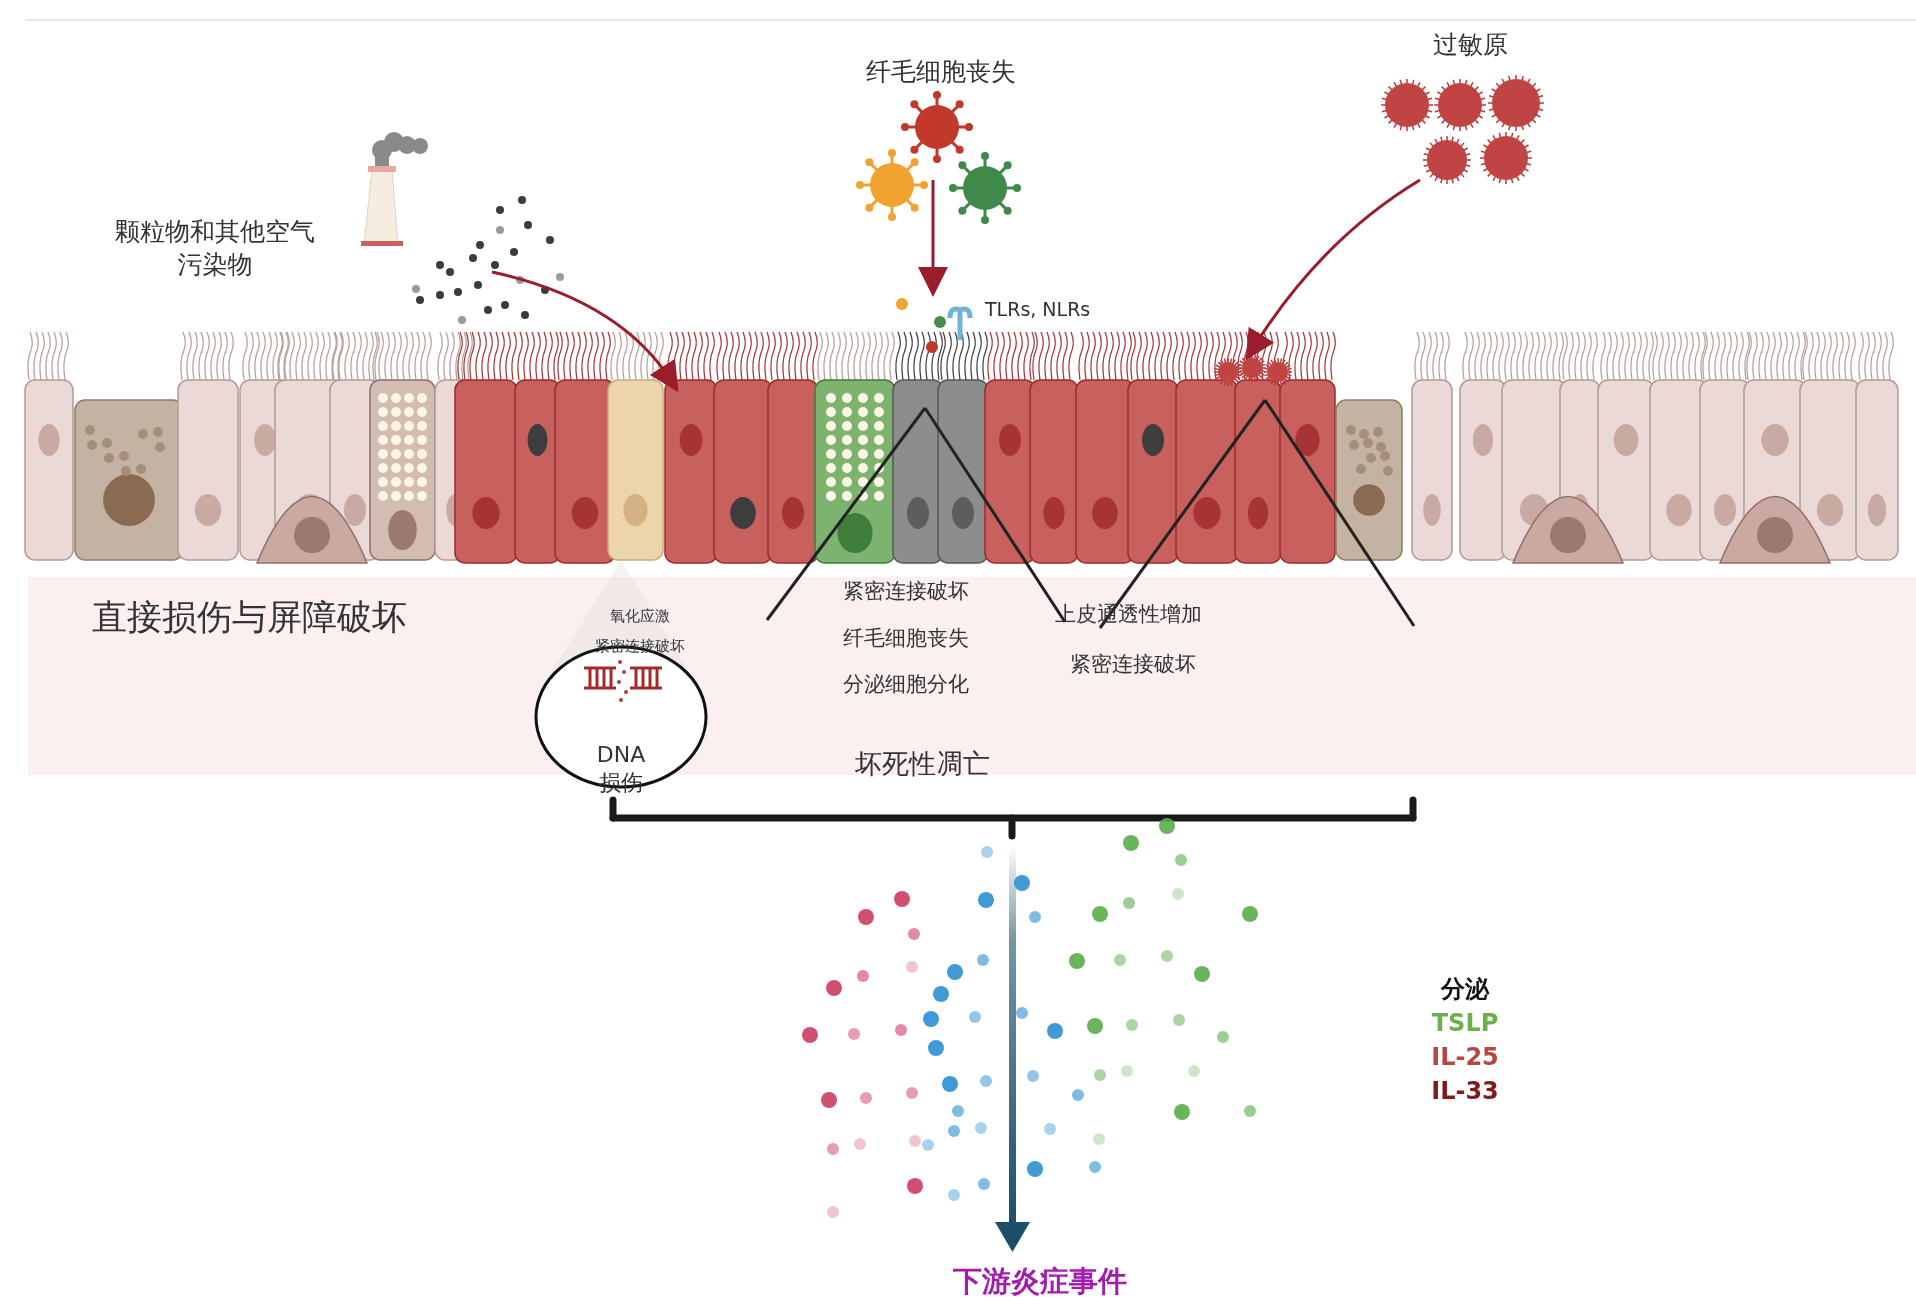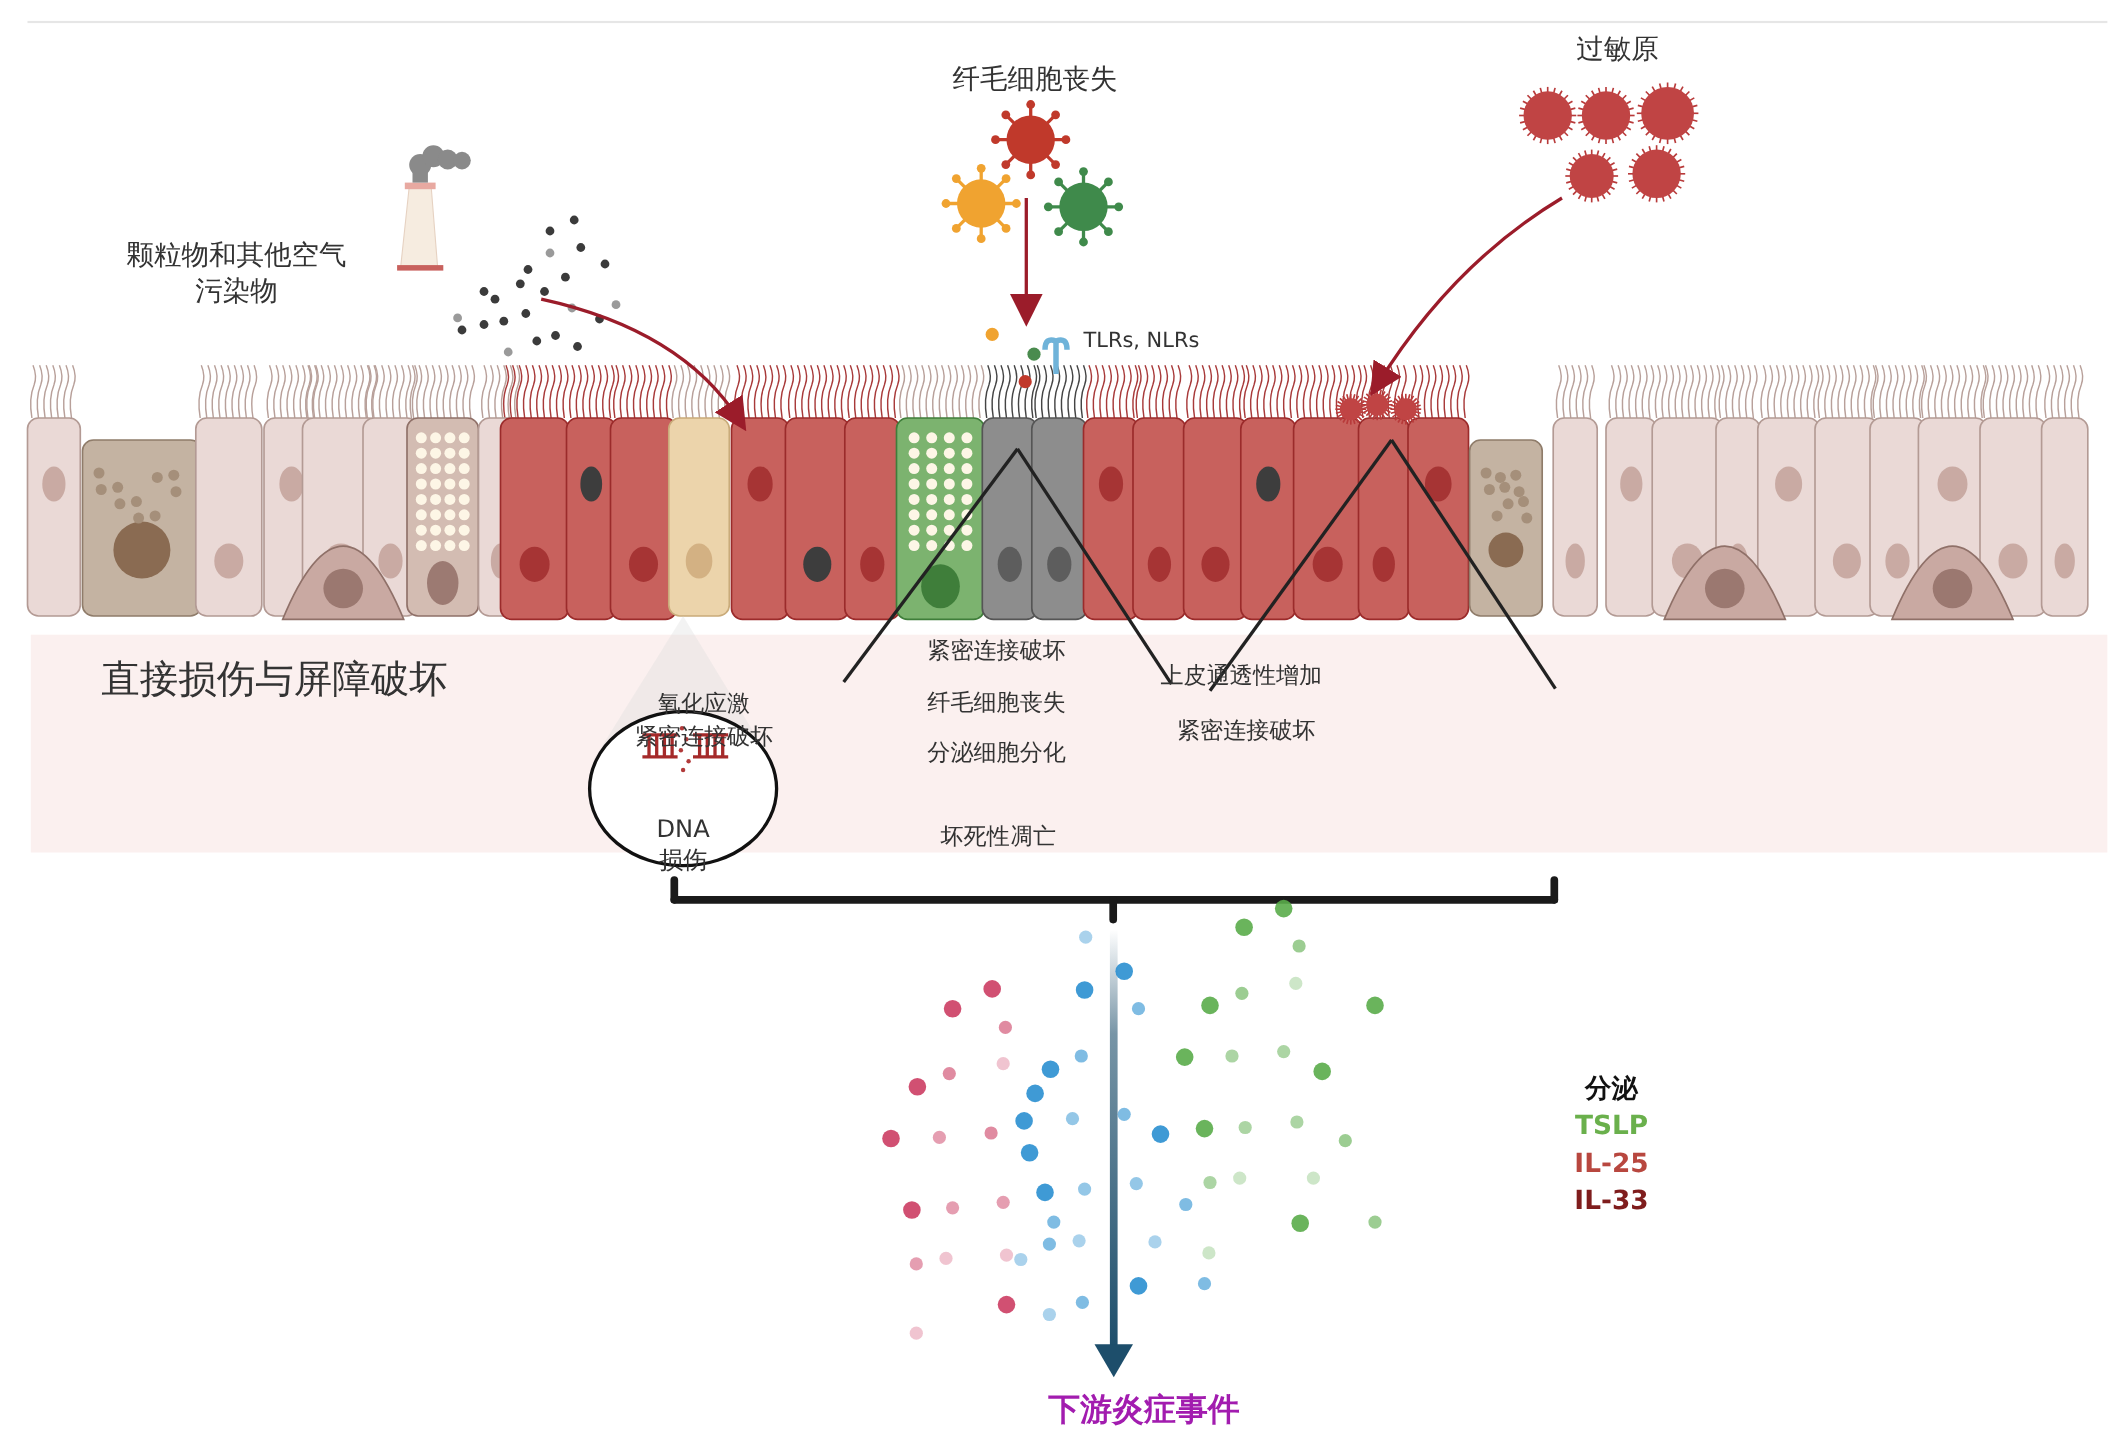--- a/index.html
+++ b/index.html
@@ -1007,34 +1007,34 @@
 <div class="lbl c" style="left:95px; top:176px; width:240px; font-size:25px; line-height:33px;">
   <div>颗粒物和其他空气</div>
   <div>污染物</div>
 </div>
 <div class="lbl" style="left:866px; top:55px; font-size:25px;">纤毛细胞丧失</div>
 <div class="lbl" style="left:1433px; top:28px; font-size:25px;">过敏原</div>
 <div class="lbl" style="left:985px; top:298px; font-size:19px;">TLRs, NLRs</div>
 
 <div class="lbl" style="left:92px; top:594px; font-size:35px;">直接损伤与屏障破坏</div>
 
-<div class="lbl c" style="left:540px; top:585px; width:200px; font-size:21px; line-height:30px;">
+<div class="lbl c" style="left:540px; top:562px; width:200px; font-size:15px; line-height:30px;">
   <div>氧化应激</div>
   <div>紧密连接破坏</div>
 </div>
 
 <div class="lbl c" style="left:561px; top:702px; width:120px; font-size:22px; line-height:28px;">
   <div>DNA</div>
   <div>损伤</div>
 </div>
 
 <div class="lbl" style="left:843px; top:577px; font-size:21px;">紧密连接破坏</div>
 <div class="lbl" style="left:843px; top:624px; font-size:21px;">纤毛细胞丧失</div>
 <div class="lbl" style="left:843px; top:670px; font-size:21px;">分泌细胞分化</div>
-<div class="lbl" style="left:855px; top:746px; font-size:21px;text-align:center;">坏死性凋亡</div>
+<div class="lbl" style="left:855px; top:746px; font-size:27px;text-align:center;">坏死性凋亡</div>
 
 <div class="lbl" style="left:1055px; top:600px; font-size:21px;">上皮通透性增加</div>
 <div class="lbl" style="left:1070px; top:650px; font-size:21px;">紧密连接破坏</div>
 
 <div class="lbl" style="left:953px; top:1262px; font-size:29px; font-weight:bold; color:#a21caf;">下游炎症事件</div>
 
 <div class="abs" style="left:1410px; top:972px; width:110px; text-align:center;">
   <div class="legend-line" style="position:static; color:#111; font-size:24px; line-height:34px;">分泌</div>
   <div class="legend-line" id="lg0" style="position: static; line-height: 34px; color: rgb(106, 176, 76);">TSLP</div>
   <div class="legend-line" id="lg1" style="position: static; line-height: 34px; color: rgb(184, 71, 63);">IL-25</div>

